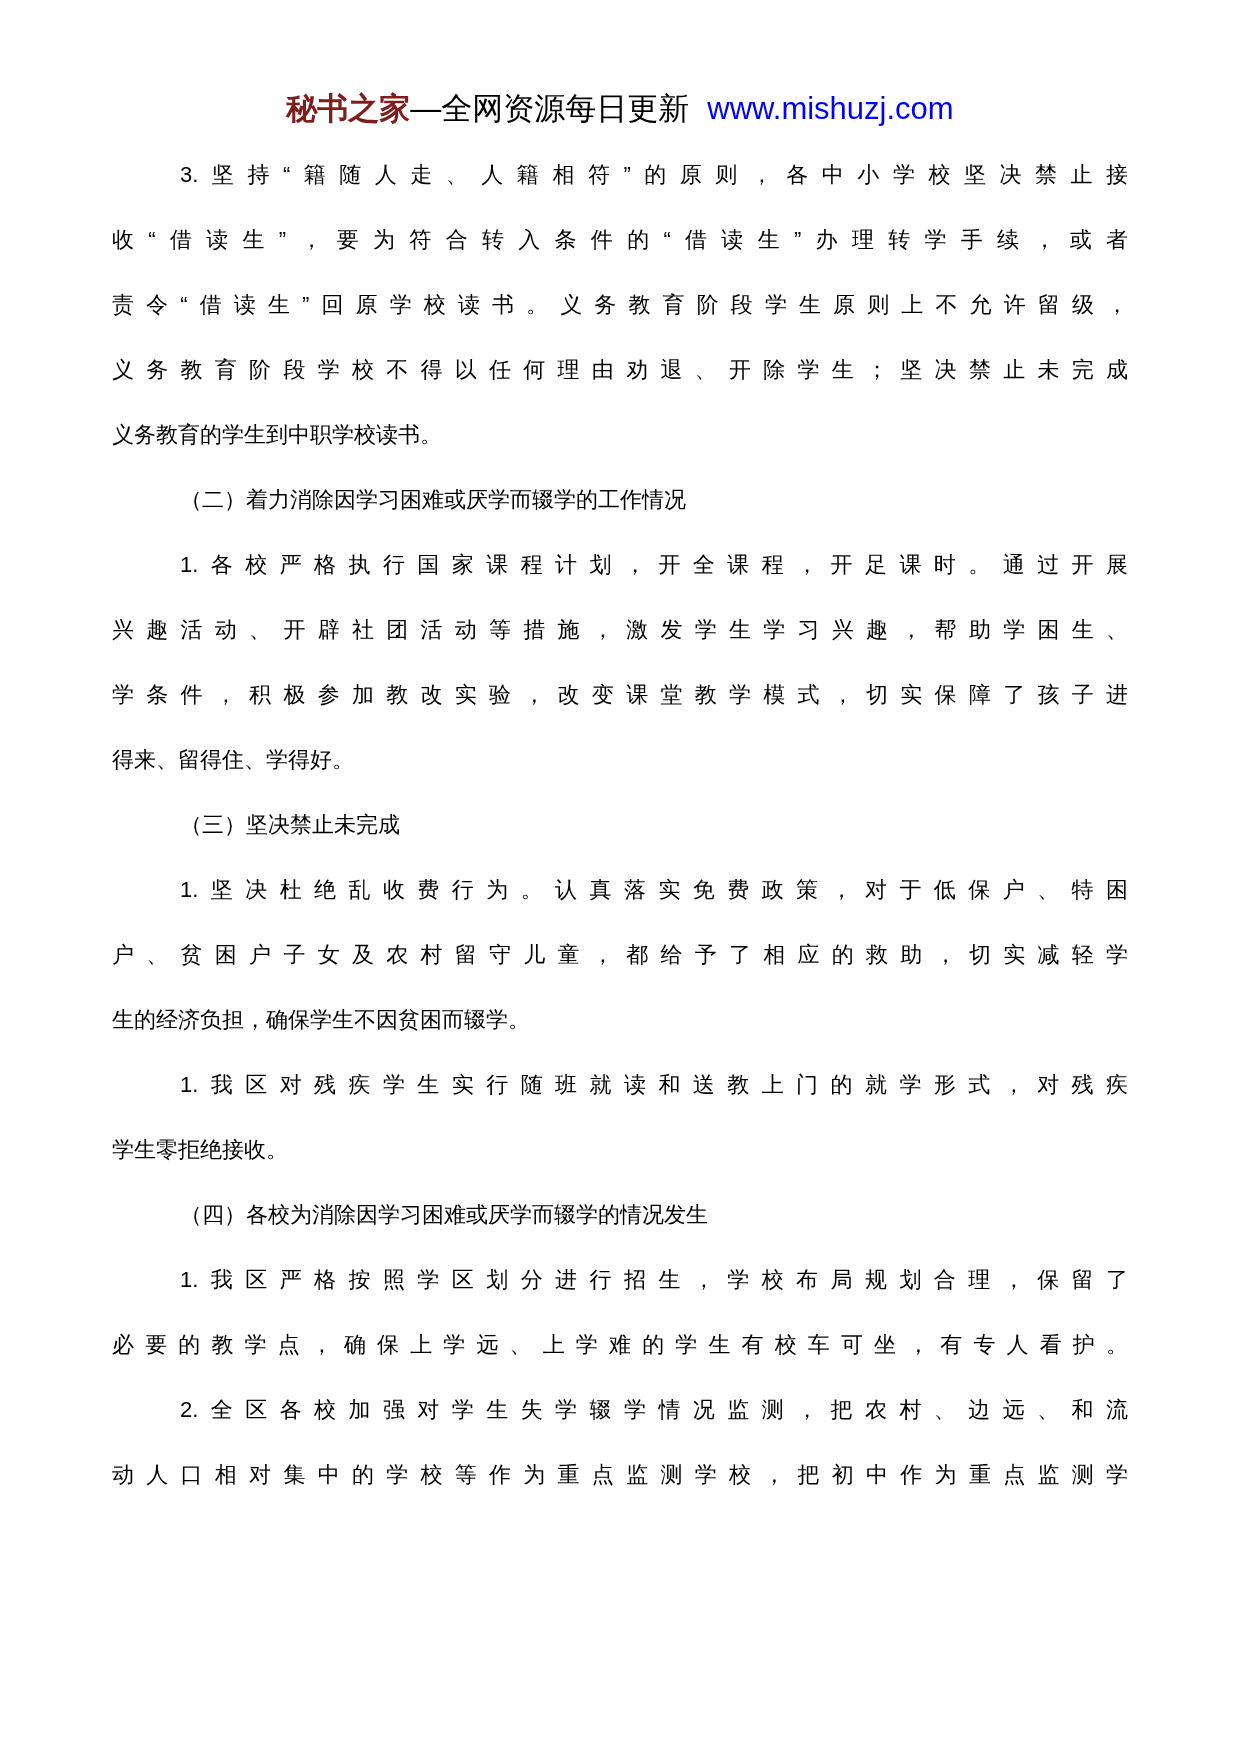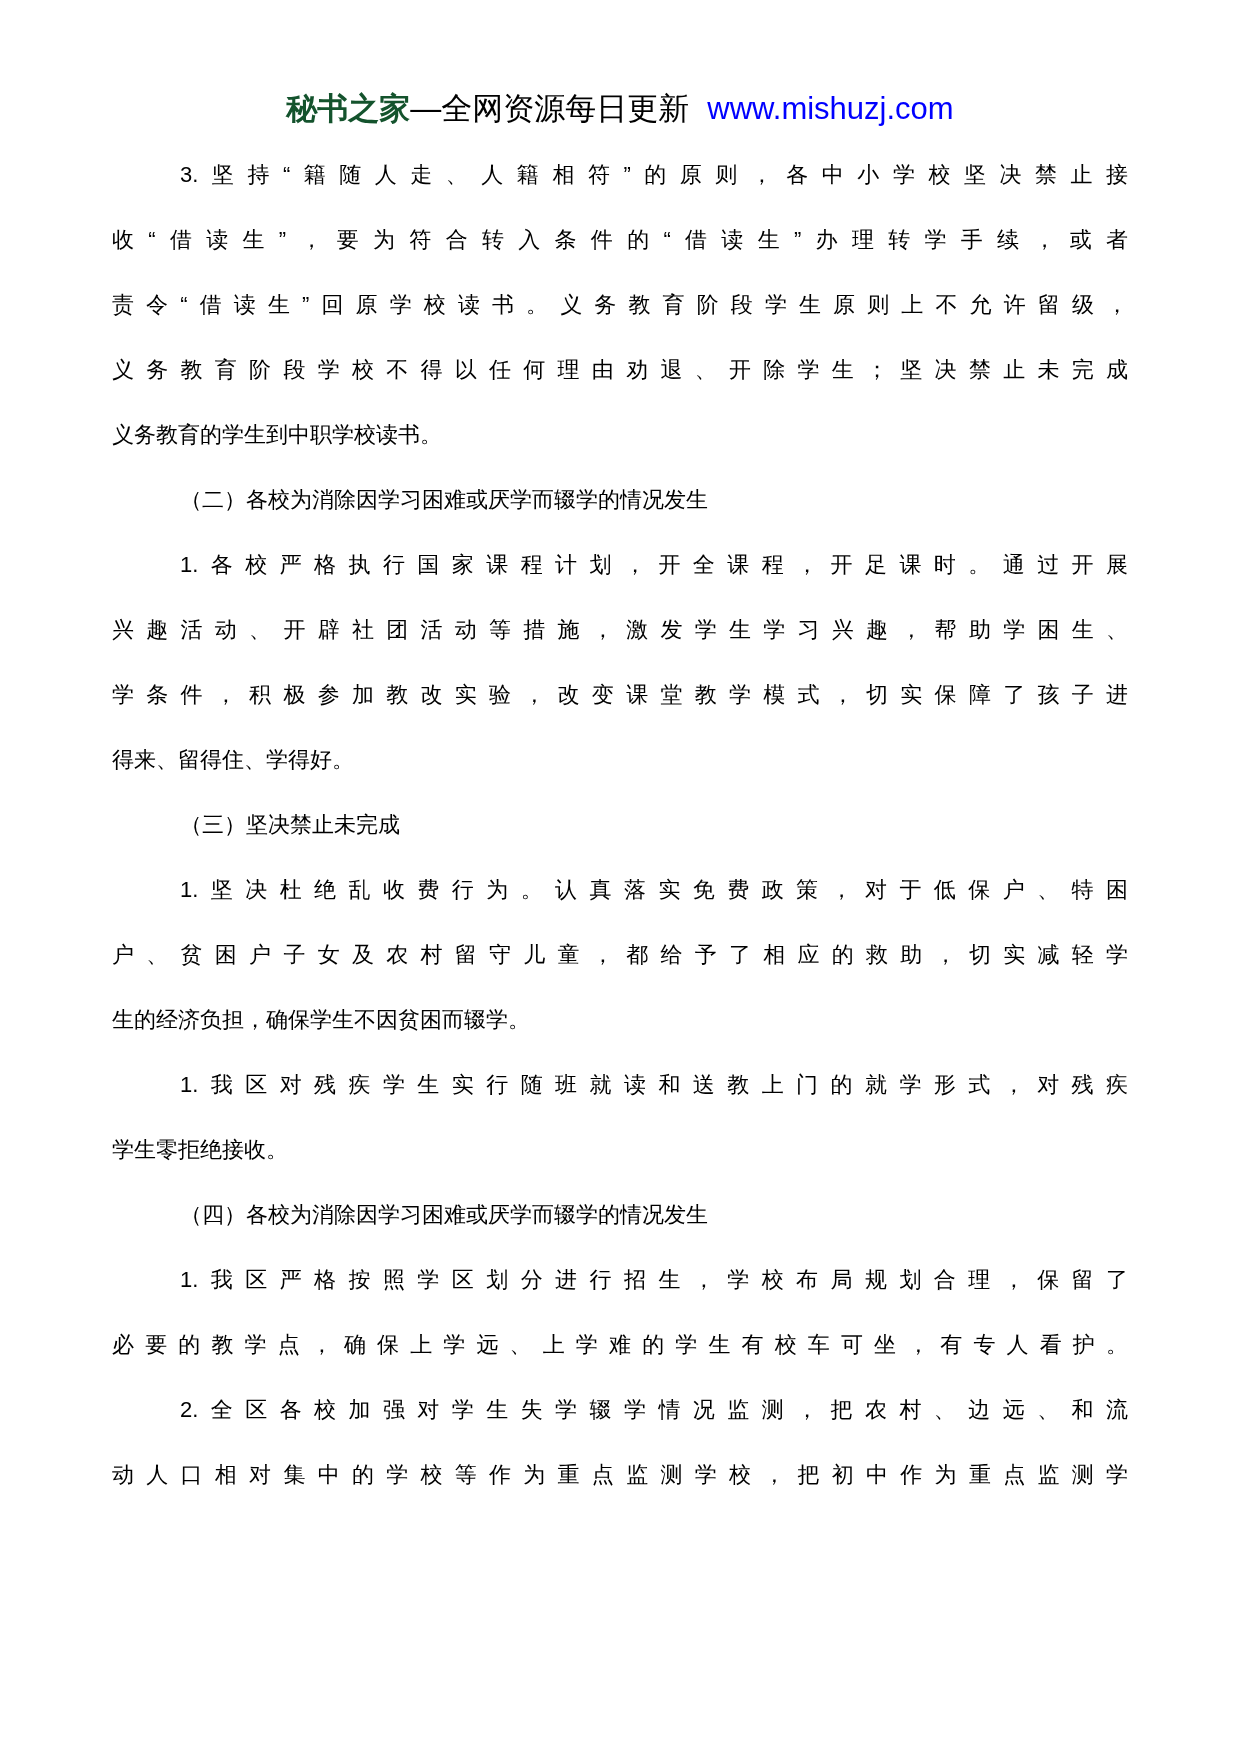--- a/index.html
+++ b/index.html
@@ -62,30 +62,30 @@
   .line.indent {
     text-indent: 68px;
   }
 </style>
 </head>
 <body>
 
 <div class="page">
 
   <div class="page-header">
-    <span class="brand" style="color: #14532d;">秘书之家</span><span class="dash">—</span><span class="tagline">全网资源每日更新</span><span class="site-url" style="color: rgb(0, 0, 255);">www.mishuzj.com</span>
+    <span class="brand" style="color: #7f1d1d;">秘书之家</span><span class="dash">—</span><span class="tagline">全网资源每日更新</span><span class="site-url" style="color: rgb(0, 0, 255);">www.mishuzj.com</span>
   </div>
 
   <div class="doc-body">
       <div class="line indent">3.坚持“籍随人走、人籍相符”的原则，各中小学校坚决禁止接</div>
       <div class="line">收“借读生”，要为符合转入条件的“借读生”办理转学手续，或者</div>
       <div class="line">责令“借读生”回原学校读书。义务教育阶段学生原则上不允许留级，</div>
       <div class="line">义务教育阶段学校不得以任何理由劝退、开除学生；坚决禁止未完成</div>
       <div class="line plain">义务教育的学生到中职学校读书。</div>
-      <div class="line indent plain">（二）各校为消除因学习困难或厌学而辍学的情况发生</div>
+      <div class="line indent plain">（二）着力消除因学习困难或厌学而辍学的工作情况</div>
       <div class="line indent">1.各校严格执行国家课程计划，开全课程，开足课时。通过开展</div>
       <div class="line">兴趣活动、开辟社团活动等措施，激发学生学习兴趣，帮助学困生、</div>
       <div class="line">学条件，积极参加教改实验，改变课堂教学模式，切实保障了孩子进</div>
       <div class="line plain">得来、留得住、学得好。</div>
       <div class="line indent plain">（三）坚决禁止未完成</div>
       <div class="line indent">1.坚决杜绝乱收费行为。认真落实免费政策，对于低保户、特困</div>
       <div class="line">户、贫困户子女及农村留守儿童，都给予了相应的救助，切实减轻学</div>
       <div class="line plain">生的经济负担，确保学生不因贫困而辍学。</div>
       <div class="line indent">1.我区对残疾学生实行随班就读和送教上门的就学形式，对残疾</div>
       <div class="line plain">学生零拒绝接收。</div>

